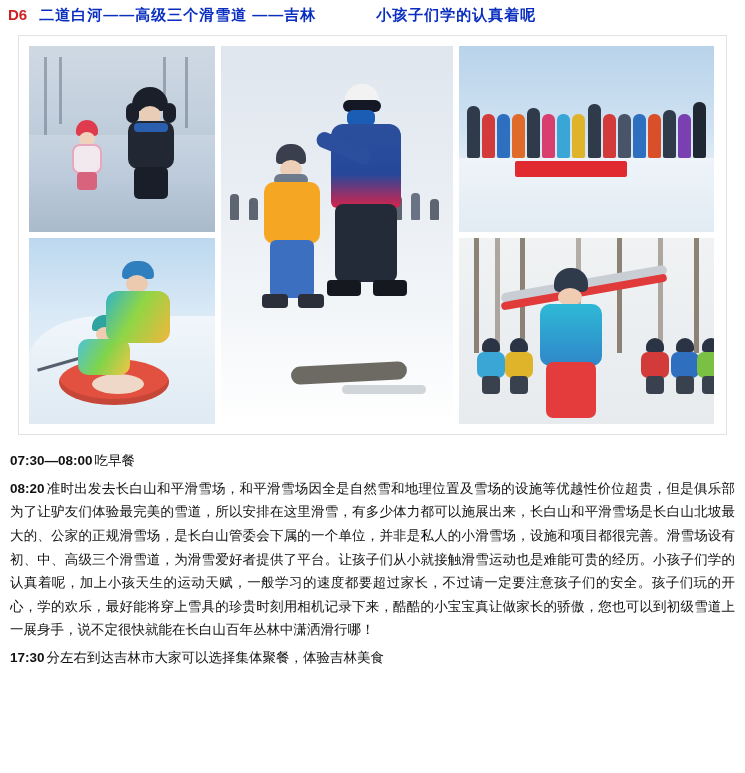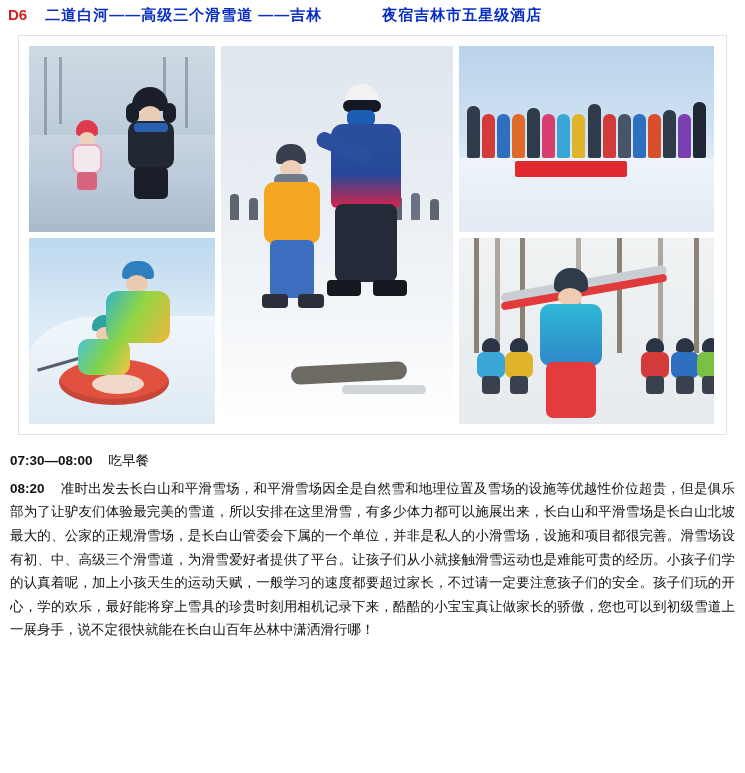--- a/index.html
+++ b/index.html
@@ -23,21 +23,21 @@
 
   
   .header {
     padding: 6px 0 2px 8px;
     font-size: 15px;
     font-weight: bold;
     white-space: nowrap;
   }
   .header .day-code {
     color: #d02020;
-    margin-right: 18px;
+    margin-right: 12px;
   }
   .header .route {
     color: #0a2fc0;
     letter-spacing: 1px;
   }
   .header .hotel {
     color: #0a2fc0;
     margin-left: 60px;
     letter-spacing: 1px;
   }
@@ -382,33 +382,33 @@
     font-size: 13.5px;
     line-height: 1.75;
     color: #111111;
   }
   .itin-row {
     margin-bottom: 4px;
     text-align: justify;
   }
   .time {
     font-weight: bold;
-    margin-right: 16px;
+    margin-right: 2px;
   }
   .body-text {
     font-weight: normal;
   }
 </style>
 </head>
 <body>
 
 <div class="page">
 
   <div class="header">
-    <span class="day-code">D6</span><span class="route">二道白河——高级三个滑雪道 ——吉林</span><span class="hotel">夜宿吉林市五星级酒店</span>
+    <span class="day-code">D6</span><span class="route">二道白河——高级三个滑雪道 ——吉林</span><span class="hotel">小孩子们学的认真着呢</span>
   </div>
 
   <div class="collage-wrap">
     <div class="collage">
 
       <div class="cell p1">
         <div class="snow"></div>
         <div class="ground"></div>
         <div class="tree" style="left:8%"></div>
         <div class="tree" style="left:16%;height:36%"></div>
@@ -557,15 +557,18 @@
 
   </div>
 
   <div class="itinerary">
     <div class="itin-row">
       <span class="time">07:30—08:00</span><span class="body-text">吃早餐</span>
     </div>
     <div class="itin-row">
       <span class="time">08:20</span><span class="body-text">准时出发去长白山和平滑雪场，和平滑雪场因全是自然雪和地理位置及雪场的设施等优越性价位超贵，但是俱乐部为了让驴友们体验最完美的雪道，所以安排在这里滑雪，有多少体力都可以施展出来，长白山和平滑雪场是长白山北坡最大的、公家的正规滑雪场，是长白山管委会下属的一个单位，并非是私人的小滑雪场，设施和项目都很完善。滑雪场设有初、中、高级三个滑雪道，为滑雪爱好者提供了平台。让孩子们从小就接触滑雪运动也是难能可贵的经历。小孩子们学的认真着呢，加上小孩天生的运动天赋，一般学习的速度都要超过家长，不过请一定要注意孩子们的安全。孩子们玩的开心，学的欢乐，最好能将穿上雪具的珍贵时刻用相机记录下来，酷酷的小宝宝真让做家长的骄傲，您也可以到初级雪道上一展身手，说不定很快就能在长白山百年丛林中潇洒滑行哪！</span>
     </div>
+    <div class="itin-row">
+      <span class="time">17:30</span><span class="body-text">分左右到达吉林市大家可以选择集体聚餐，体验吉林美食</span>
+    </div>
   </div>
 
 </div>
 
 </body></html>

